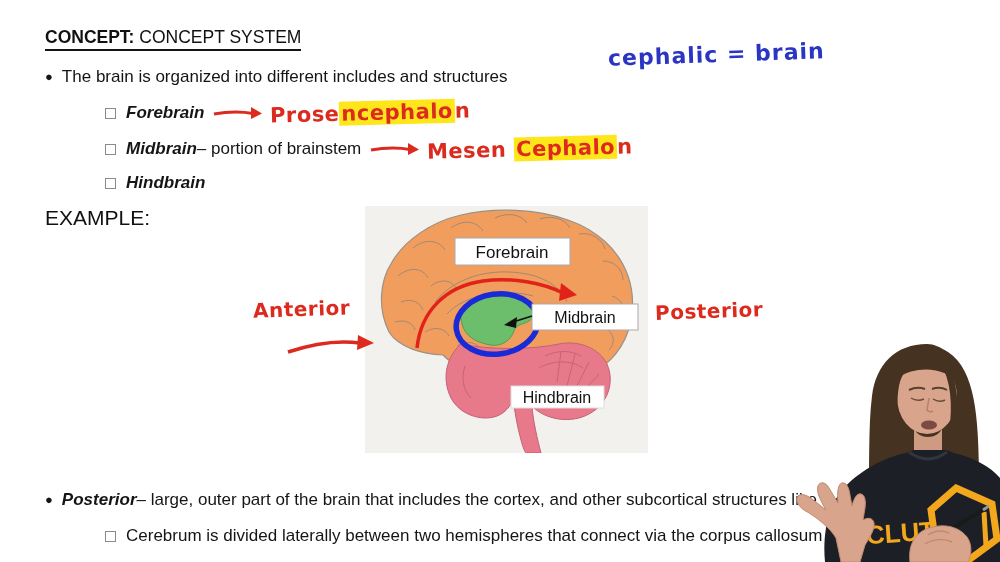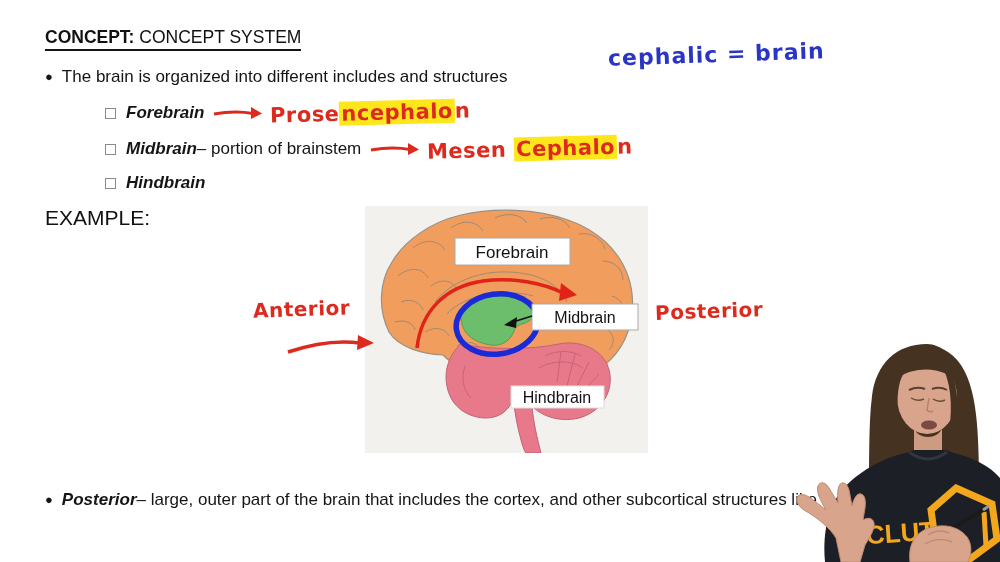--- a/index.html
+++ b/index.html
@@ -143,20 +143,24 @@
     <path d="M 4 20 C 28 12 54 8 76 11" stroke="#DC2A1E" stroke-width="3.5" fill="none"></path>
     <polygon points="74,3 90,11 73,18" fill="#DC2A1E"></polygon>
   </svg>
   <div class="abs hw hw-red hw20" style="left:655px;top:299px;">Posterior</div>
 
   <div class="abs row t z1" style="left:45px;top:490px;">
     <span class="dot">●</span>
     <span class="bi">Posterior</span>
     <span> – large, outer part of the brain that includes the cortex, and other subcortical structures like th</span>
   </div>
+  <div class="abs row t z1" style="left:105px;top:526px;">
+    <span class="sq"></span>
+    <span>Cerebrum is divided laterally between two hemispheres that connect via the corpus callosum</span>
+  </div>
 
   <svg class="abs z5" style="left:778px;top:340px;" width="222" height="222" viewBox="0 0 222 222">
 
     <path d="M 149 4 C 118 4 98 24 94 56 C 90 88 92 128 90 162 C 89 190 93 208 97 222 L 208 222 C 206 196 202 162 201 128 C 200 80 198 30 170 12 C 162 7 156 4 149 4 Z" fill="#453221"></path>
 
     <ellipse cx="149" cy="57" rx="30" ry="37" fill="#D8A58C"></ellipse>
     <path d="M 119 38 C 125 18 150 12 168 24 C 175 28 179 36 180 44 C 170 28 140 24 119 38 Z" fill="#453221"></path>
     <path d="M 121 25 C 112 40 110 70 116 95 L 124 98 C 117 72 118 45 127 28 Z" fill="#453221"></path>
     <path d="M 172 28 C 180 45 182 75 177 100 L 169 102 C 175 75 174 48 166 30 Z" fill="#453221"></path>
 

